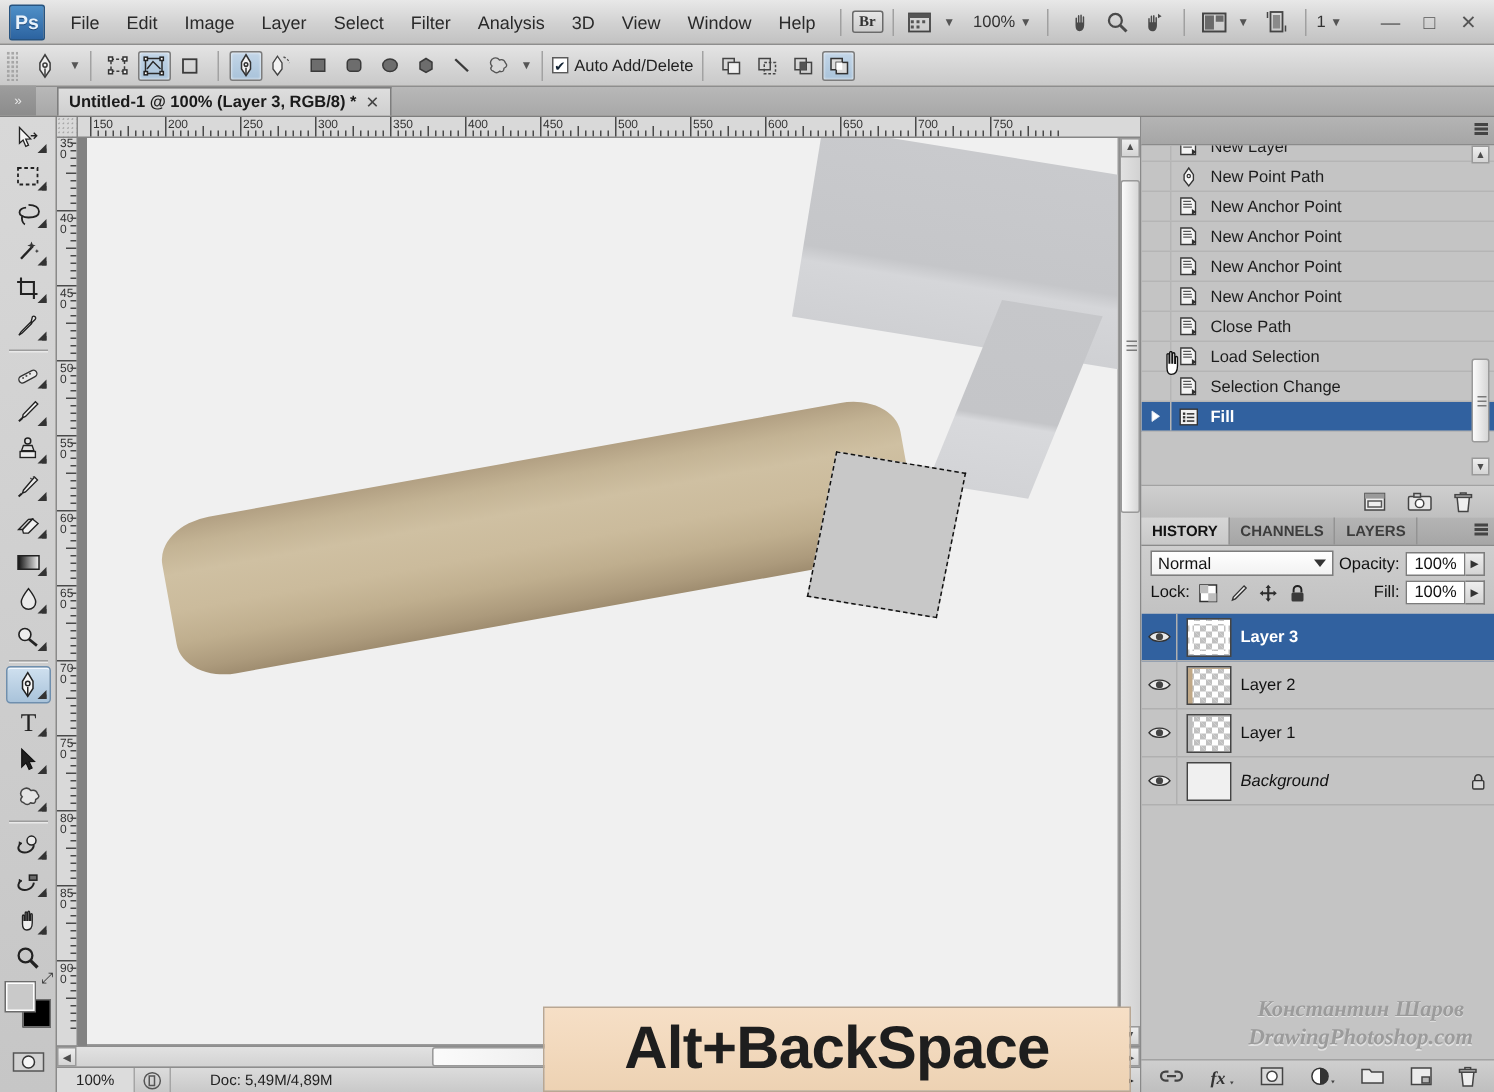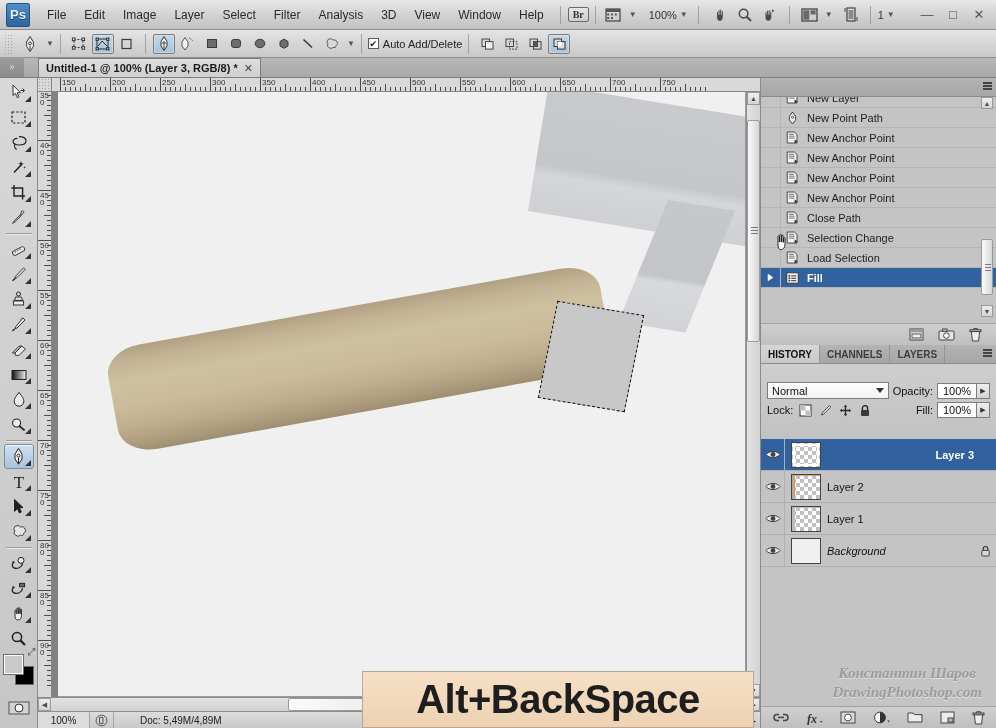--- a/index.html
+++ b/index.html
@@ -159,35 +159,35 @@
 
   .history-list { flex:none; background:#c4c4c4; position:relative; overflow:hidden;}
   .hrow { height:20px; display:flex; align-items:center; border-bottom:1px solid #b5b5b5; font-size:11px; color:#1d1d1d; }
   .hrow.sel { background:#31619f; color:#fff; font-weight:bold; }
   .h-snapbox { width:20px; height:19px; border-right:1px solid #b5b5b5; display:flex;align-items:center;justify-content:center;}
   .h-icon { width:22px; display:flex;align-items:center;justify-content:center; }
   .h-label { padding-left:4px; }
   .hist-footer { height:22px; background:linear-gradient(180deg,#cfcfcf,#bfbfbf); border-top:1px solid #a2a2a2;
     display:flex;align-items:center;justify-content:flex-end; gap:14px; padding-right:14px; flex:none;}
 
-  .layers-head { background:linear-gradient(180deg,#cecece,#c2c2c2); padding:18px 6px; flex:none; }
+  .layers-head { background:linear-gradient(180deg,#cecece,#c2c2c2); padding:3px 6px; flex:none; }
   .lh-row { display:flex; align-items:center; gap:4px; margin-bottom:3px; }
   .blend-select {
     width:128px; height:17px; background:linear-gradient(180deg,#fff,#f2f2f2); border:1px solid #7d7d7d;
     font-size:11px; display:flex;align-items:center; padding:0 4px; position:relative; color:#111;
   }
   .blend-select .arw { position:absolute; right:4px; top:5px; width:0;height:0;border-left:4px solid transparent;border-right:4px solid transparent;border-top:5px solid #333;}
   .num-field { width:40px;height:16px;background:#fff;border:1px solid #7d7d7d;font-size:11px;display:flex;align-items:center;justify-content:center;color:#111;}
   .spin { width:13px;height:16px;border:1px solid #7d7d7d;border-left:none;background:linear-gradient(180deg,#eee,#d4d4d4);display:flex;align-items:center;justify-content:center;font-size:7px;color:#333;}
   .lh-lab { font-size:11px; color:#111; }
   .lock-ico { width:16px;height:16px;display:flex;align-items:center;justify-content:center;color:#2a2a2a;}
 
   .layers-list { flex:1; background:#c4c4c4; overflow:hidden; position:relative; min-height:0;}
   .lrow { height:32px; display:flex; align-items:center; border-bottom:1px solid #b0b0b0; font-size:11px; color:#111; }
-  .lrow.sel { background:#31619f; color:#fff; font-weight:bold;text-align:right; }
+  .lrow.sel { background:#31619f; color:#fff; font-weight:bold; }
   .l-eye { width:24px; display:flex;align-items:center;justify-content:center; border-right:1px solid #b0b0b0; height:100%; }
   .l-thumb { width:30px;height:26px;margin:0 6px; border:1px solid #444; background-size:8px 8px;
     background-image: linear-gradient(45deg,#c0c0c0 25%, transparent 25%, transparent 75%, #c0c0c0 75%),
                       linear-gradient(45deg,#c0c0c0 25%, #fff 25%, #fff 75%, #c0c0c0 75%);
     background-position: 0 0, 4px 4px;}
   .l-thumb.solid { background:#f0f0f0; background-image:none; }
   .l-thumb.selected { outline:2px solid #fff; outline-offset:-4px;}
   .l-name { flex:1; }
   .l-name.bg { font-style:italic; }
   .l-lock { width:22px; display:flex;align-items:center;justify-content:center; }
@@ -1062,34 +1062,34 @@
             <div class="h-snapbox"></div>
             <div class="h-icon">
               <svg width="13" height="13" viewBox="0 0 13 13">
                 <path d="M1.2 1 H8.4 L11 3.6 V12 H1.2z" fill="#f4f4f4" stroke="#3a3a3a" stroke-width=".9"></path>
                 <line x1="2.8" y1="3.3" x2="8" y2="3.3" stroke="#555" stroke-width=".8"></line>
                 <line x1="2.8" y1="5.2" x2="8.6" y2="5.2" stroke="#555" stroke-width=".8"></line>
                 <line x1="2.8" y1="7.1" x2="8.6" y2="7.1" stroke="#555" stroke-width=".8"></line>
                 <path d="M8.6 8.4 L11.6 10.4 L8.6 12.4z" fill="#2f2f2f"></path>
               </svg>
             </div>
-            <div class="h-label">Selection Change</div>
+            <div class="h-label">Load Selection</div>
           </div>
           <div class="hrow">
             <div class="h-snapbox"></div>
             <div class="h-icon">
               <svg width="13" height="13" viewBox="0 0 13 13">
                 <path d="M1.2 1 H8.4 L11 3.6 V12 H1.2z" fill="#f4f4f4" stroke="#3a3a3a" stroke-width=".9"></path>
                 <line x1="2.8" y1="3.3" x2="8" y2="3.3" stroke="#555" stroke-width=".8"></line>
                 <line x1="2.8" y1="5.2" x2="8.6" y2="5.2" stroke="#555" stroke-width=".8"></line>
                 <line x1="2.8" y1="7.1" x2="8.6" y2="7.1" stroke="#555" stroke-width=".8"></line>
                 <path d="M8.6 8.4 L11.6 10.4 L8.6 12.4z" fill="#2f2f2f"></path>
               </svg>
             </div>
-            <div class="h-label">Load Selection</div>
+            <div class="h-label">Selection Change</div>
           </div>
           <div class="hrow sel">
             <div class="h-snapbox">
               <svg width="9" height="9" viewBox="0 0 9 9">
                 <path d="M2 1 L7 4.5 L2 8z" fill="#fff" stroke="#dfe8f4" stroke-width=".6"></path>
               </svg>
             </div>
             <div class="h-icon">
               <svg width="13" height="12" viewBox="0 0 13 12">
                 <rect x=".8" y=".8" width="11.4" height="10.4" fill="#f2f2f2" stroke="#333" stroke-width=".9"></rect>

